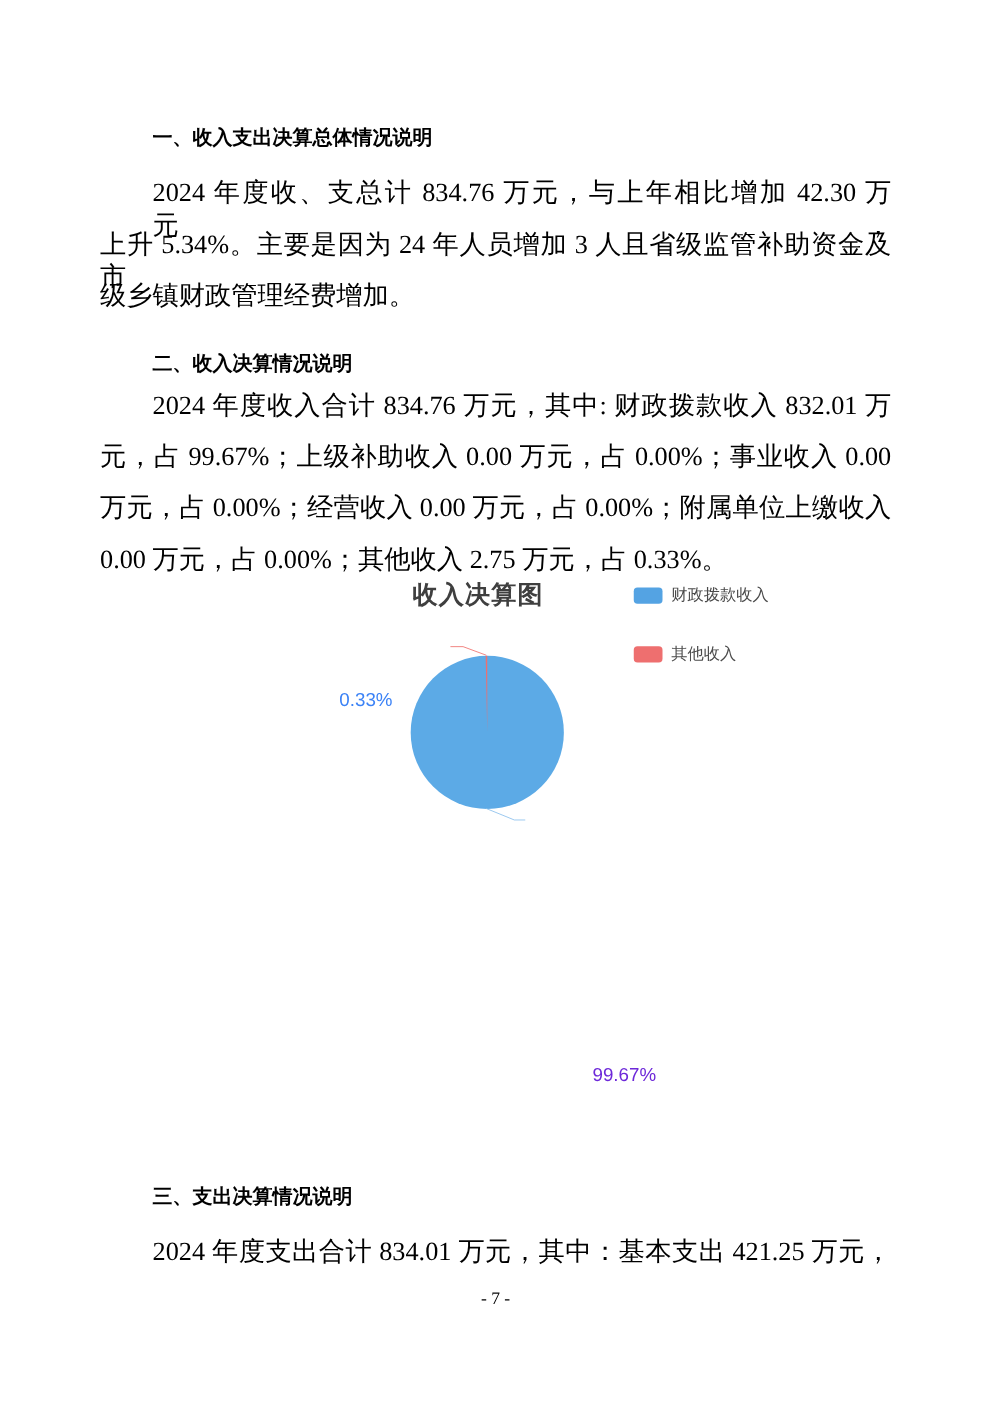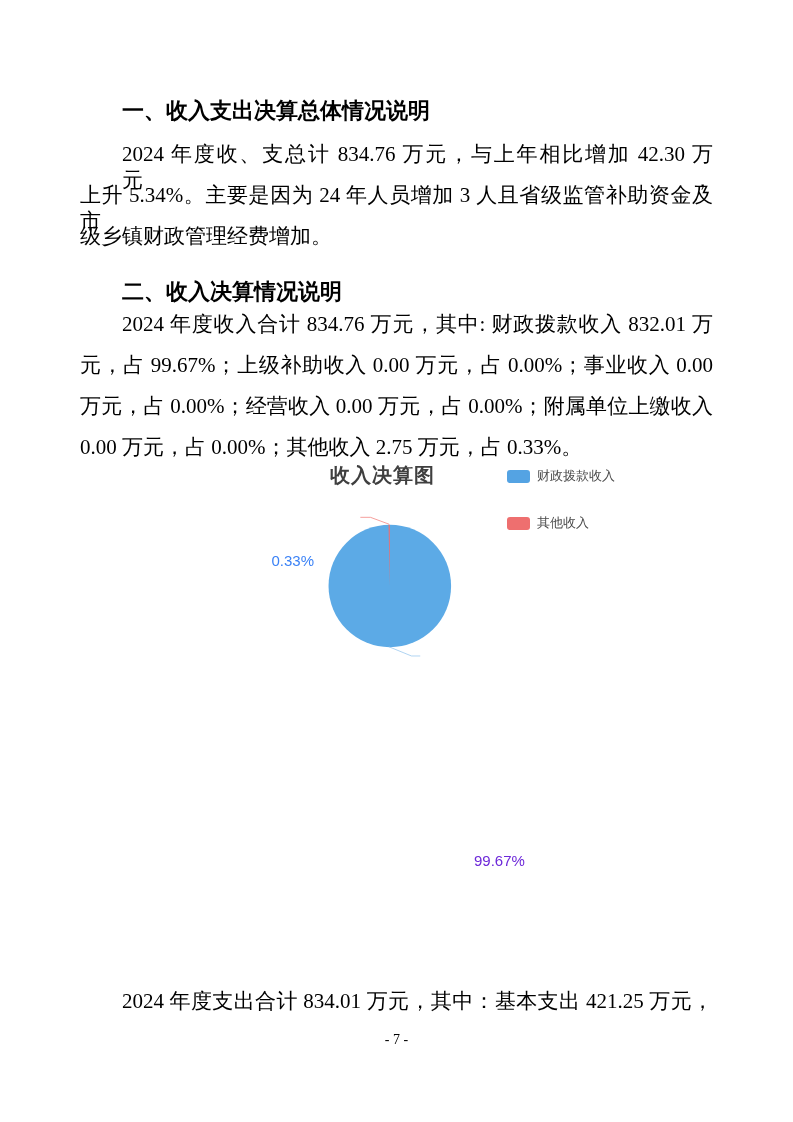--- a/index.html
+++ b/index.html
@@ -7,21 +7,21 @@
     position:relative;
     width:793px;height:1122px;
     background:#ffffff;
     overflow:hidden;
     font-family:"Liberation Serif","DejaVu Serif",serif;
     color:#000000;
   }
   .heading{
     position:absolute;left:122px;width:600px;
     font-family:"Liberation Sans","DejaVu Sans",sans-serif;
-    font-weight:bold;font-size:22px;line-height:28px;
+    font-weight:bold;font-size:16px;line-height:28px;
     color:#000000;
   }
   .para{position:absolute;left:80px;width:633px;font-size:21px;}
   .pline{height:41px;line-height:26px;white-space:nowrap;}
   .l-first{padding-left:42px;}
   .l-just{text-align:justify;text-align-last:justify;white-space:normal;}
   .l-first.l-just{width:591px;}
   
   #chart{position:absolute;left:0;top:480px;width:793px;height:410px;}
   #chart-title{
@@ -92,19 +92,20 @@
     <span class="legend-label">财政拨款收入</span>
   </div>
   <div id="legend-item-1" class="legend-item">
     <span id="legend-swatch-1" class="legend-swatch"></span>
     <span class="legend-label">其他收入</span>
   </div>
 
   <div id="pct-other" class="pct-label">0.33%</div>
   <div id="pct-fiscal" class="pct-label">99.67%</div>
 
+  <div class="heading" style="top:944px;">三、支出决算情况说明</div>
   <div class="para" style="top:988px;">
     <div class="pline l-first l-just">2024 年度支出合计 834.01 万元，其中：基本支出 421.25 万元，</div>
   </div>
 
   <div id="footer">- 7 -</div>
 
 </div>
 
 </body></html>

